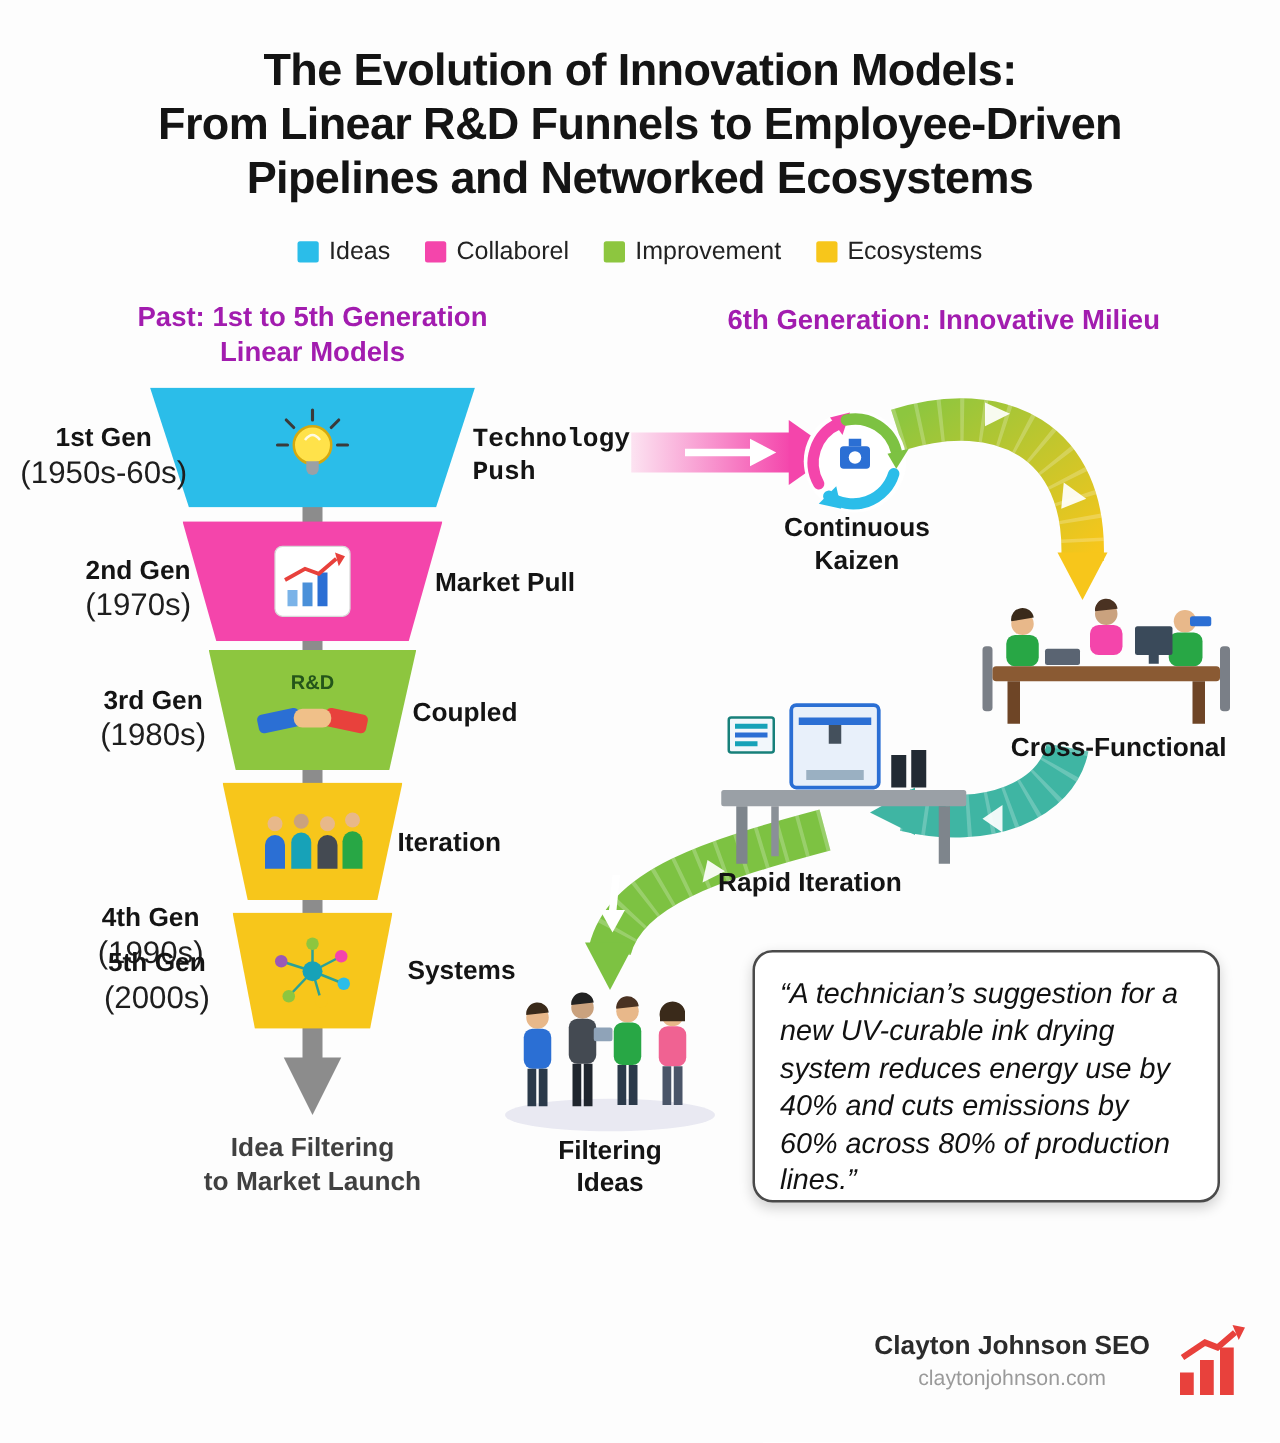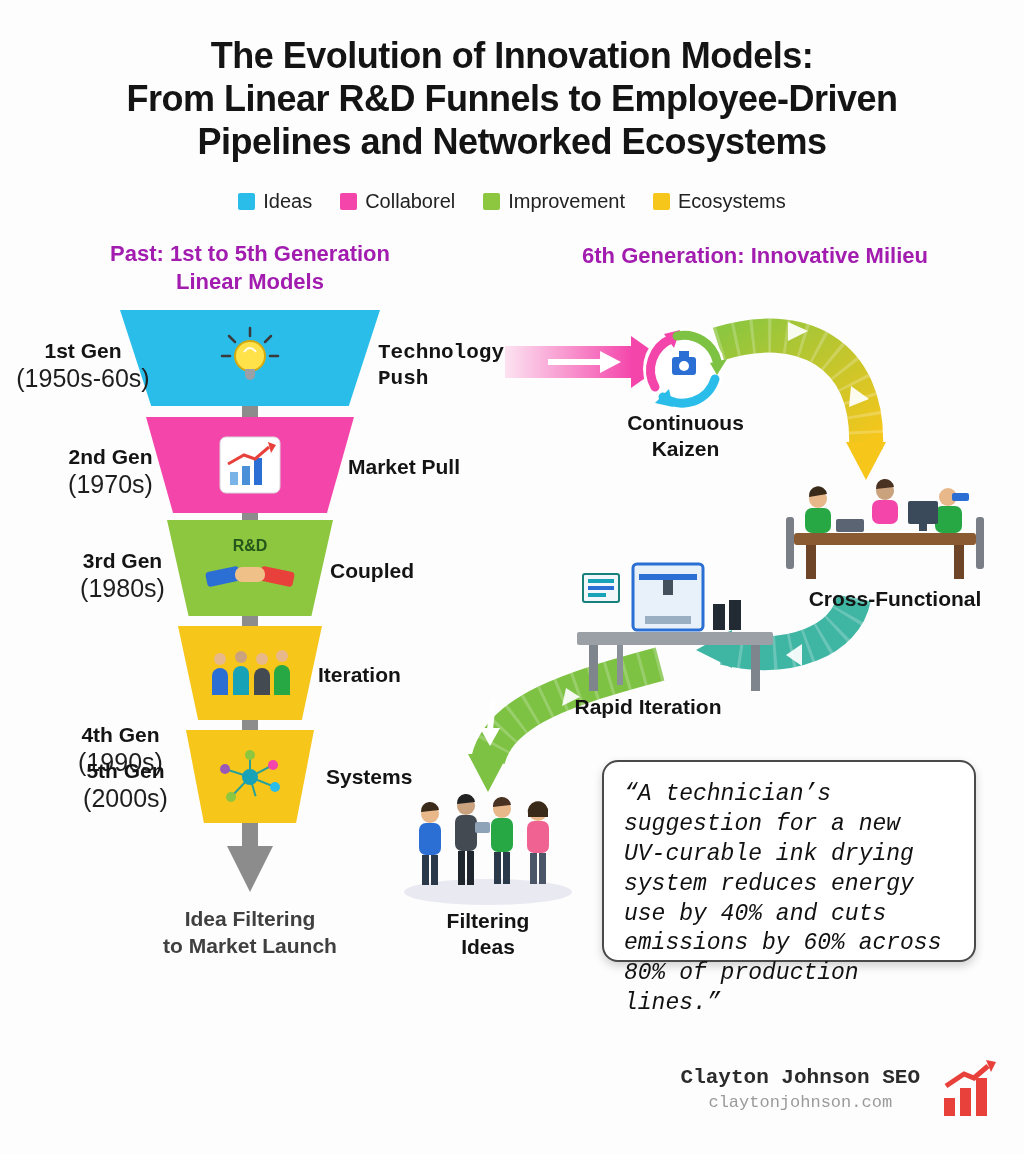--- a/index.html
+++ b/index.html
@@ -50,26 +50,26 @@
   .node-label { text-align: center; font-size: 21px; font-weight: 700; color: #141414; line-height: 1.25; z-index: 4; }
 
   .pipes { left: 0; top: 0; z-index: 1; pointer-events: none; }
   .illustration { z-index: 2; }
 
   .quote-box {
     left: 602px; top: 760px; width: 374px; height: 202px; z-index: 4;
     background: #ffffff; border: 2px solid #4a4a4a; border-radius: 16px;
     box-shadow: 0 4px 10px rgba(0,0,0,0.18);
     padding: 18px 20px;
-    font-family: Liberation Mono, monospace; font-style: italic;
+    font-family: Liberation Sans, sans-serif; font-style: italic;
     font-size: 23px; line-height: 1.3; color: #111;
   }
 
   .footer { right: 28px; top: 1060px; display: flex; align-items: center; gap: 20px; z-index: 4; }
-  .footer-text { text-align: center; font-family: Liberation Mono, monospace; }
+  .footer-text { text-align: center; }
   .footer-brand { font-size: 21px; font-weight: 700; color: #2b2b2b; }
   .footer-site { font-size: 17px; color: #9a9a9a; margin-top: 4px; }
 </style>
 </head>
 <body>
 
 <div class="canvas">
 
   <div class="abs title-block">
     <div class="title-line">The Evolution of Innovation Models:</div>

